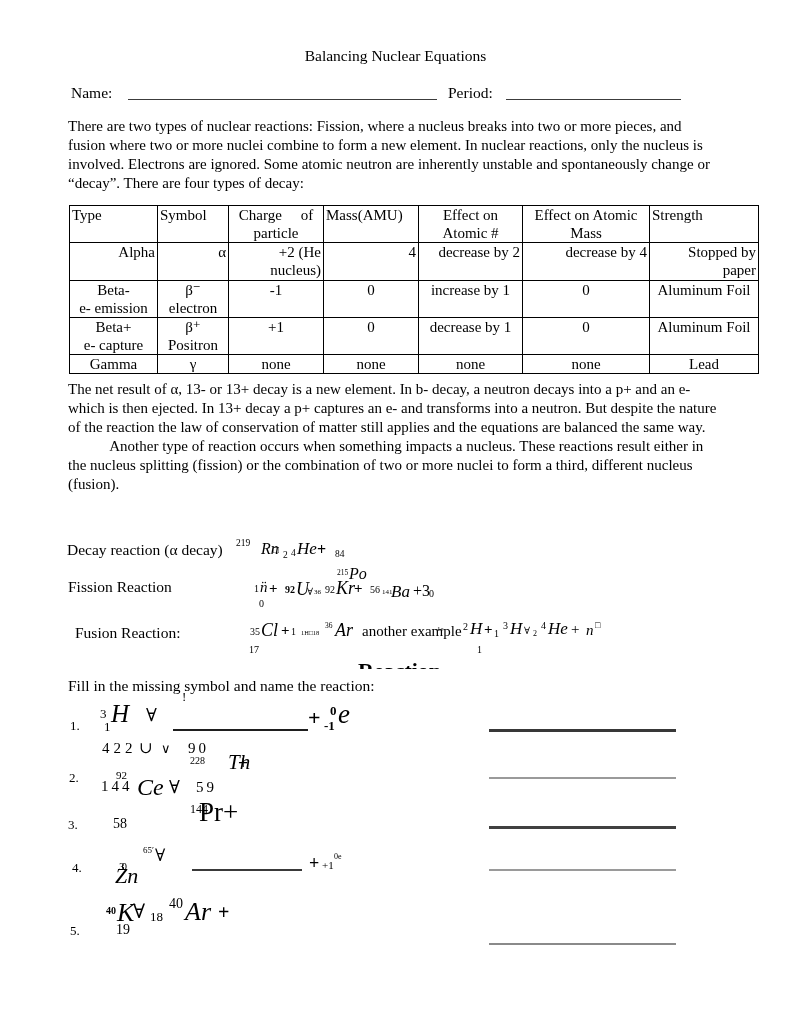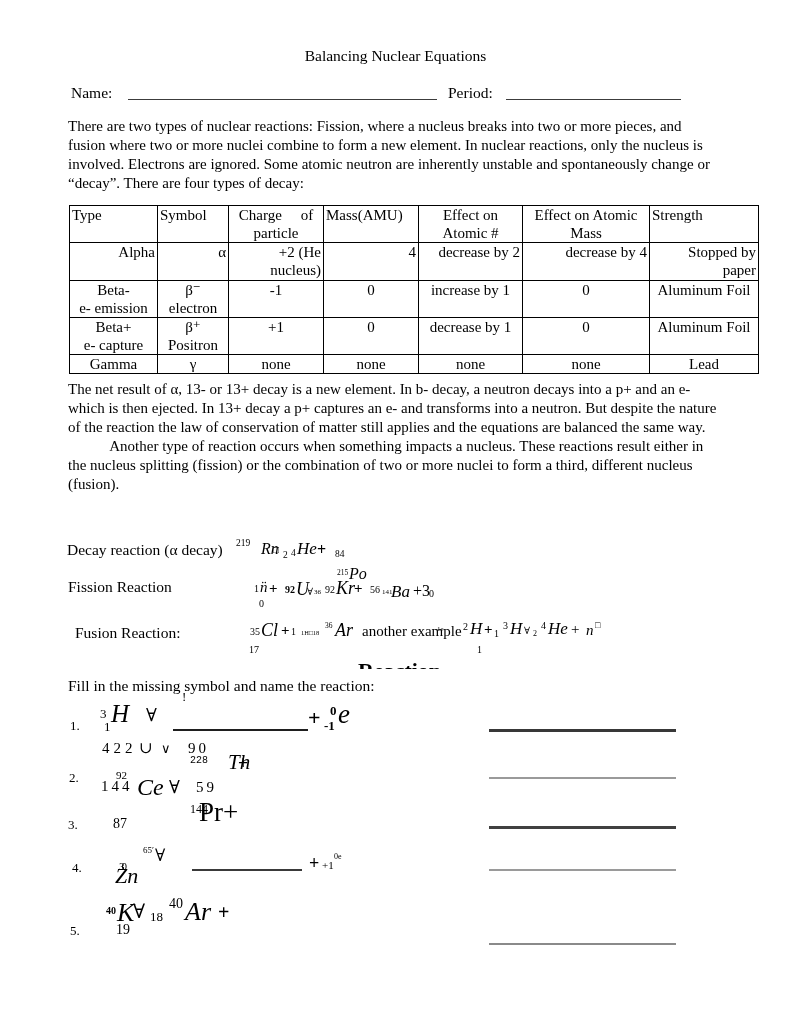--- a/index.html
+++ b/index.html
@@ -179,33 +179,33 @@
       <span class="tok" style="left: 104px; top: 720px; font-size: 13px;">1</span>
       <span class="tok" style="left: 146px; top: 706px; font-size: 18px;">∀</span>
       <span class="tok" style="left: 308px; top: 707px; font-size: 22px; font-weight: bold;">+</span>
       <span class="tok" style="left: 330px; top: 704px; font-size: 13px; font-weight: bold;">0</span>
       <span class="tok" style="left: 324px; top: 719px; font-size: 13px; font-weight: bold;">-1</span>
       <span class="tok" style="left: 338px; top: 701px; font-size: 27px; font-style: italic;">e</span>
       <span class="tok" style="left: 102px; top: 741px; font-size: 15px; letter-spacing: 4px;">422</span>
       <span class="tok" style="left: 139px; top: 740px; font-size: 16px;">∪</span>
       <span class="tok" style="left: 161px; top: 742px; font-size: 13px;">∨</span>
       <span class="tok" style="left: 188px; top: 741px; font-size: 15px; letter-spacing: 3px;">90</span>
-      <span class="tok" style="left: 190px; top: 756px; font-size: 10px; font-family: Liberation Mono, monospace;">228</span>
+      <span class="tok" style="left: 190px; top: 756px; font-size: 10px;">228</span>
       <span class="tok" style="left: 207px; top: 752px; font-size: 21px; font-style: italic; margin-left: 21px;">Th</span>
       <span class="tok" style="left: 238px; top: 754px; font-size: 18px; font-weight: bold;">+</span>
       <span class="tok" style="left: 69px; top: 771px; font-size: 13px;">2.</span>
       <span class="tok" style="left: 116px; top: 770px; font-size: 11px;">92</span>
       <span class="tok" style="left: 101px; top: 779px; font-size: 15px; letter-spacing: 3px;">144</span>
       <span class="tok" style="left: 137px; top: 775px; font-size: 24px; font-style: italic;">Ce</span>
       <span class="tok" style="left: 169px; top: 778px; font-size: 18px;">∀</span>
       <span class="tok" style="left: 196px; top: 780px; font-size: 15px; letter-spacing: 3px;">59</span>
       <span class="tok" style="left: 190px; top: 803px; font-size: 12px;">144</span>
       <span class="tok" style="left: 199px; top: 799px; font-size: 27px;">Pr+</span>
       <span class="tok" style="left: 68px; top: 818px; font-size: 13px;">3.</span>
-      <span class="tok" style="left: 113px; top: 817px; font-size: 14px;">87</span>
+      <span class="tok" style="left: 113px; top: 817px; font-size: 14px;">58</span>
       <span class="tok" style="left: 72px; top: 861px; font-size: 13px;">4.</span>
       <span class="tok" style="left: 101px; top: 846px; font-size: 9px; margin-left: 42px;">65ʹ</span>
       <span class="tok" style="left: 115px; top: 843px; font-size: 22px; font-style: italic; margin-top: 22px;">Zn</span>
       <span class="tok" style="left: 119px; top: 861px; font-size: 11px; letter-spacing: -3px;">30</span>
       <span class="tok" style="left: 155px; top: 847px; font-size: 17px;">∀</span>
       <span class="tok" style="left: 309px; top: 854px; font-size: 18px; font-weight: bold;">+</span>
       <span class="tok" style="left: 322px; top: 860px; font-size: 11px;">+1</span>
       <span class="tok" style="left: 334px; top: 853px; font-size: 8px;">0e</span>
       <span class="tok" style="left: 70px; top: 924px; font-size: 13px;">5.</span>
       <span class="tok" style="left: 106px; top: 906px; font-size: 10px; font-weight: bold;">40</span>

